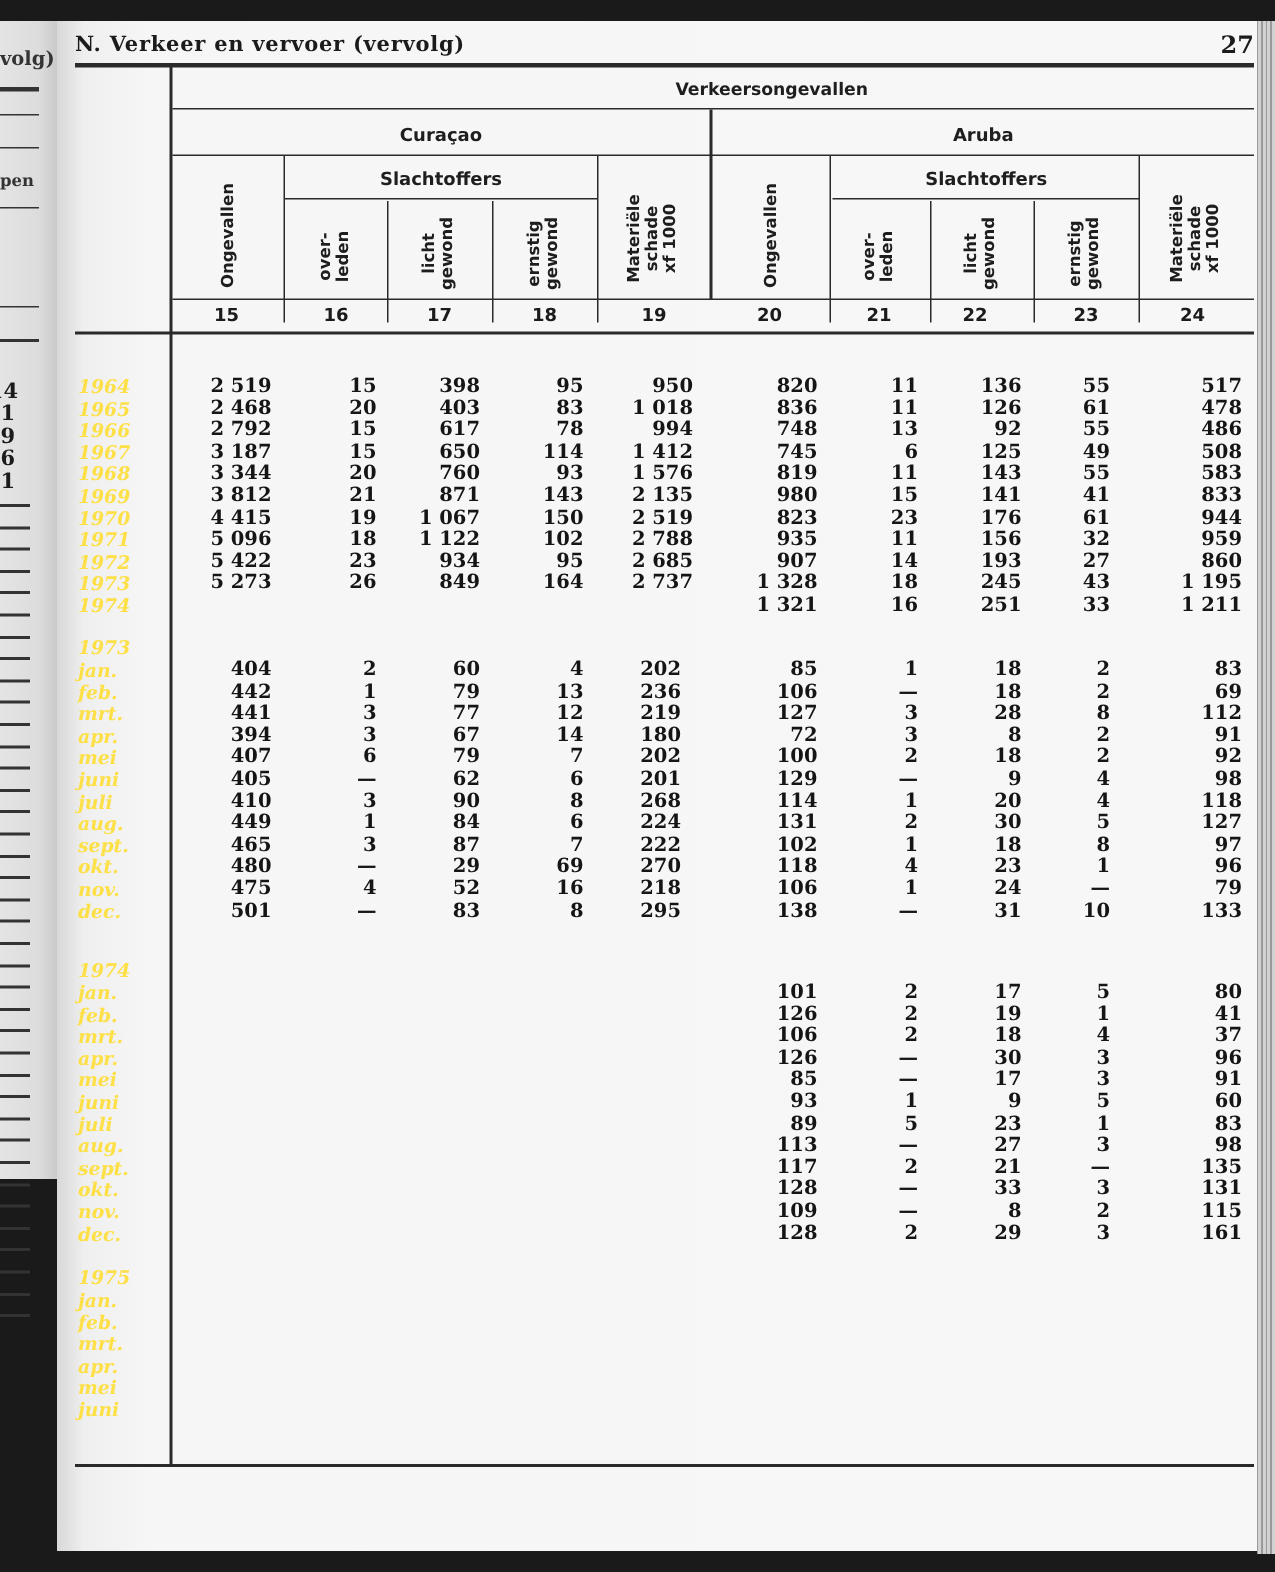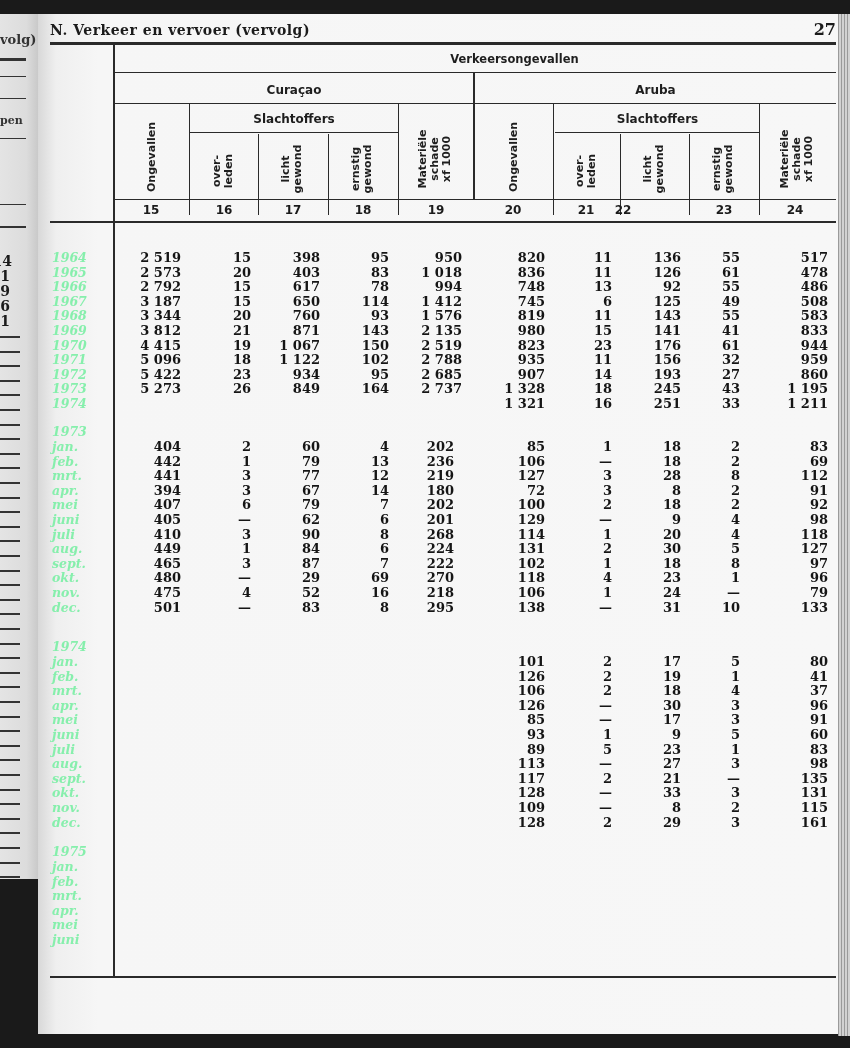--- a/index.html
+++ b/index.html
@@ -3,21 +3,21 @@
 <meta charset="utf-8">
 <style>
   html, body { margin: 0; padding: 0; }
   body {
     width: 850px; height: 1048px; overflow: hidden; position: relative;
     background: #1a1a1a;
     font-family: "DejaVu Serif", serif;
     color: #1b1b1b;
   }
   .page-left-strip {
-    position: absolute; left: 0; top: 14px; width: 38px; height: 865px;
+    position: absolute; left: 0; top: 14px; width: 38px; height: 772px;
     background: linear-gradient(to right, #e4e4e4 0%, #dcdcdc 70%, #c9c9c9 100%);
   }
   .page {
     position: absolute; left: 38px; top: 14px; width: 800px; height: 1020px;
     background: linear-gradient(to right, #d8d8d8 0px, #efefef 18px, #f6f6f6 60px, #f7f7f7 100%);
   }
   .page-edge {
     position: absolute; right: 0; top: 14px; width: 12px; height: 1022px;
     background: repeating-linear-gradient(to right, #9a9a9a 0 1px, #d2d2d2 1px 3px);
   }
@@ -43,21 +43,21 @@
     font-size: 11px; line-height: 12px; text-align: center; color: #1e1e1e;
     transform: rotate(-90deg); transform-origin: center center; white-space: pre;
   }
   .colnum {
     position: absolute; font-family: "DejaVu Sans", sans-serif; font-weight: bold;
     font-size: 12px; text-align: center; width: 40px;
   }
 
   .label-col {
     position: absolute; left: 52px; font-style: italic; font-weight: bold;
-    font-family: "DejaVu Serif", serif; font-size: 12.5px; line-height: 14.6px; color: #86efac;
+    font-family: "DejaVu Serif", serif; font-size: 12.5px; line-height: 14.6px; color: #fde047;
   }
   .data-col {
     position: absolute; text-align: right; font-weight: bold;
     font-family: "DejaVu Serif", serif; font-size: 13px; line-height: 14.6px; color: #151515;
   }
   .data-col div { white-space: nowrap; }
 </style>
 </head>
 <body>
 
@@ -169,41 +169,41 @@
 schade
 xf 1000</div>
 
 <div class="colnum" style="left:131px; top:203px;">15</div>
 <div class="colnum" style="left:204px; top:203px;">16</div>
 <div class="colnum" style="left:273px; top:203px;">17</div>
 <div class="colnum" style="left:343px; top:203px;">18</div>
 <div class="colnum" style="left:416px; top:203px;">19</div>
 <div class="colnum" style="left:493px; top:203px;">20</div>
 <div class="colnum" style="left:566px; top:203px;">21</div>
-<div class="colnum" style="left:603px; top:203px;">22</div>
+<div class="colnum" style="left:630px; top:203px;">22</div>
 <div class="colnum" style="left:704px; top:203px;">23</div>
 <div class="colnum" style="left:775px; top:203px;">24</div>
 
 <div id="table-body">
     <div class="label-col" style="top: 251px;">
       <div>1964</div>
       <div>1965</div>
       <div>1966</div>
       <div>1967</div>
       <div>1968</div>
       <div>1969</div>
       <div>1970</div>
       <div>1971</div>
       <div>1972</div>
       <div>1973</div>
       <div>1974</div>
     </div>
     <div class="data-col" style="top: 251px; right: 669px;">
       <div>2 519</div>
-      <div>2 573</div>
+      <div>2 468</div>
       <div>2 792</div>
       <div>3 187</div>
       <div>3 344</div>
       <div>3 812</div>
       <div>4 415</div>
       <div>5 096</div>
       <div>5 422</div>
       <div>5 273</div>
       <div>&nbsp;</div>
     </div>

